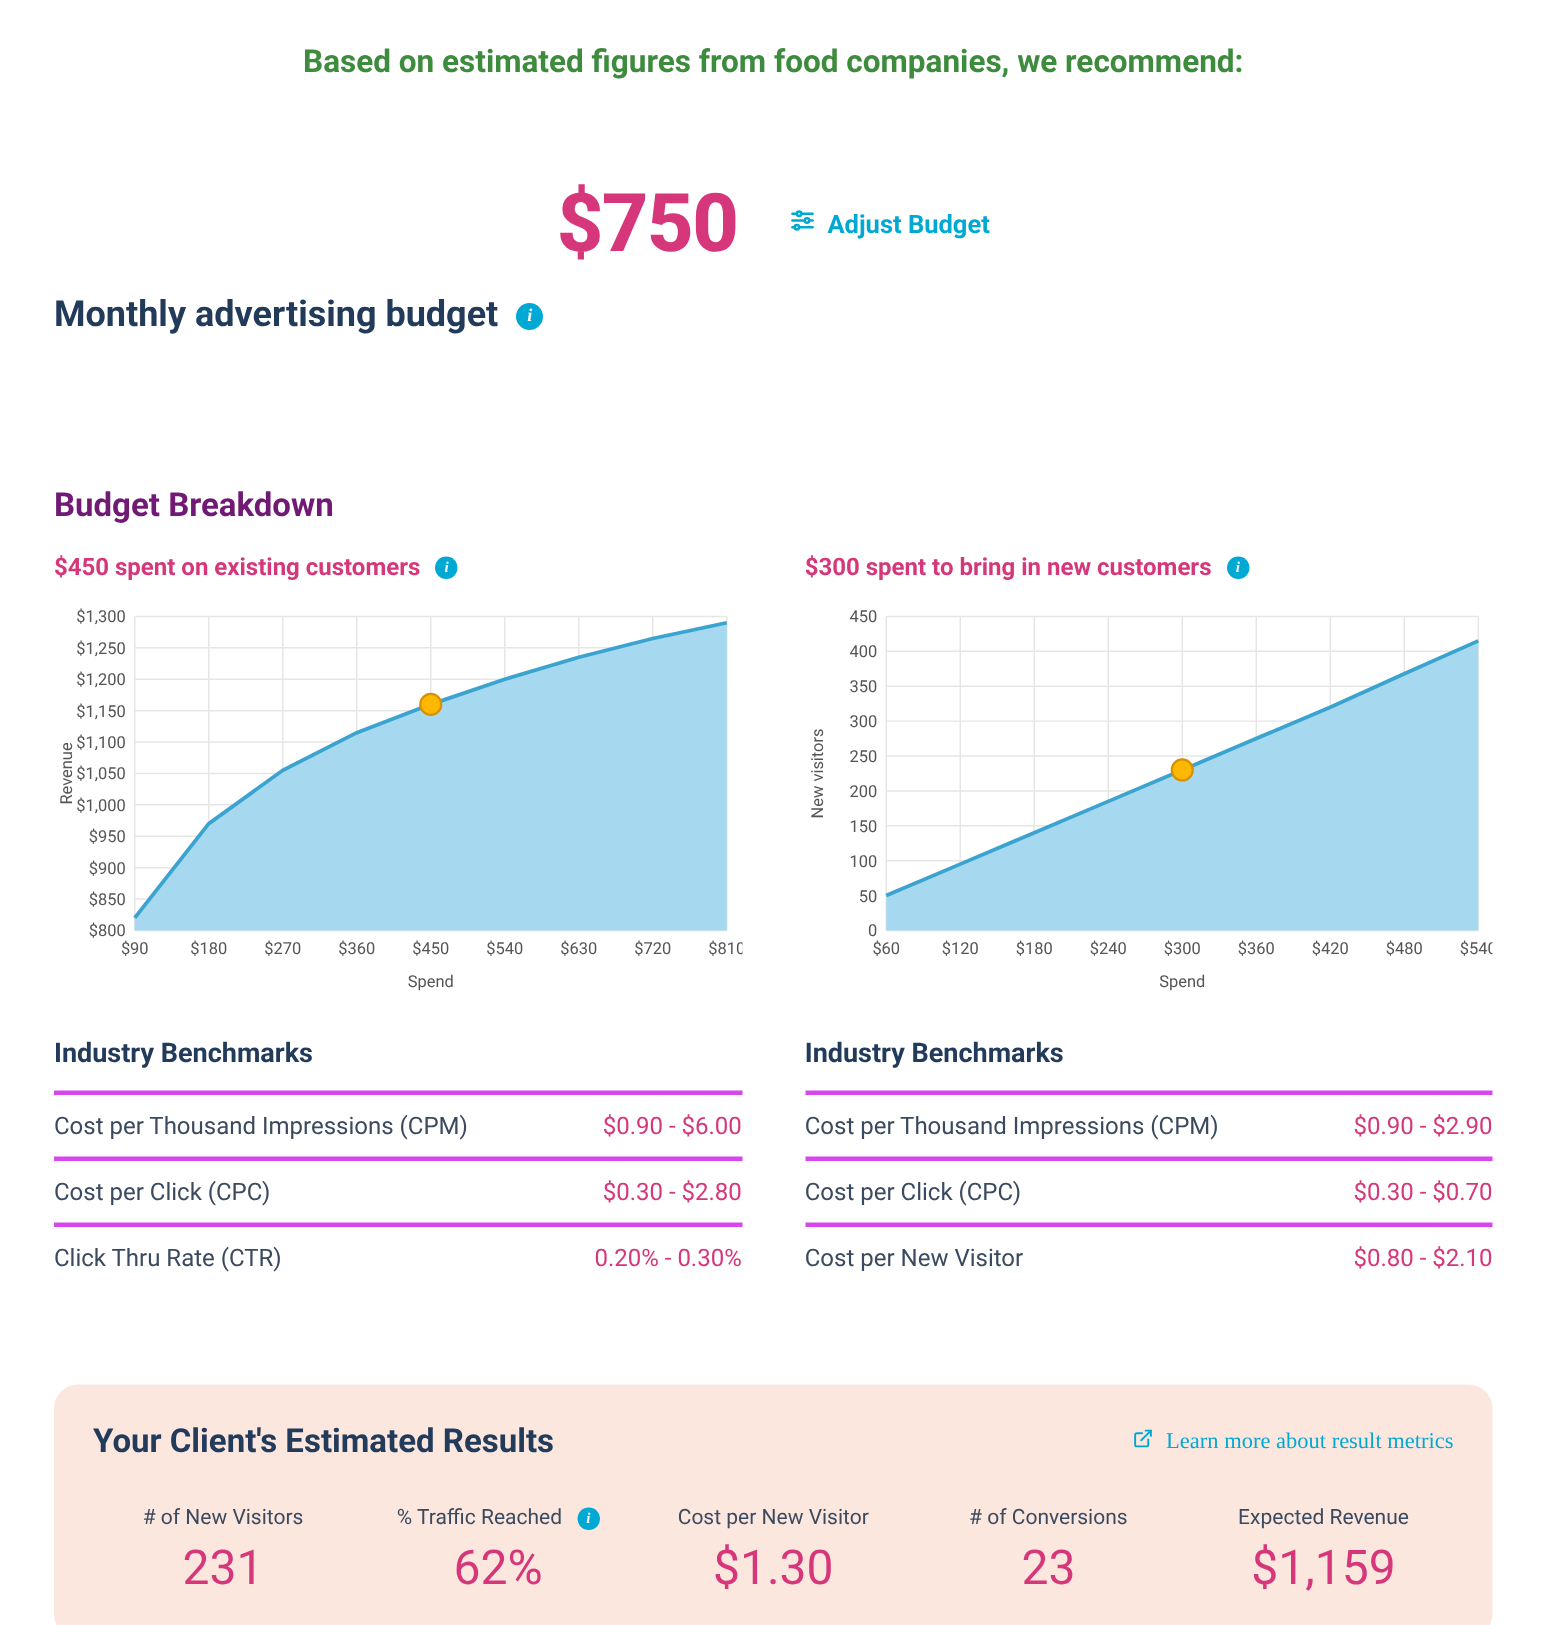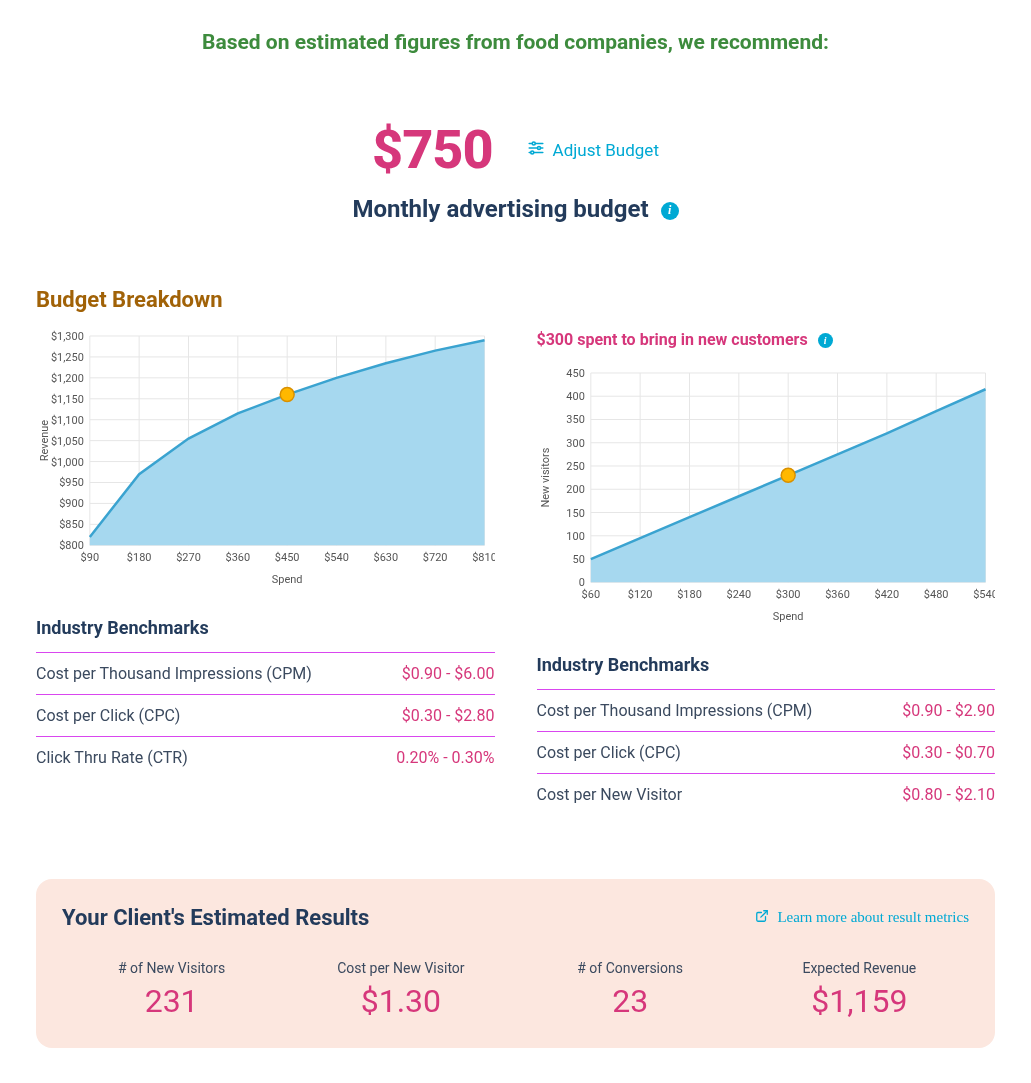--- a/index.html
+++ b/index.html
@@ -28,31 +28,30 @@
     color: #d6377b;
     font-weight: 800;
     font-size: 54px;
     letter-spacing: -1px;
   }
   .adjust-budget {
     display: inline-flex;
     align-items: center;
     gap: 8px;
     color: #00a9d4;
-    font-weight: 400;
+    font-weight: 700;
     font-size: 17px;
     cursor: pointer;
   }
   .adjust-budget svg { width: 18px; height: 18px; }
   .budget-sub {
-    text-align: center;
     color: #233b5b;
     font-weight: 700;
     font-size: 24px;
-    margin-bottom: 64px;
+    margin-bottom: 102px;
   }
   .info-icon {
     display: inline-flex;
     align-items: center;
     justify-content: center;
     width: 18px; height: 18px;
     border-radius: 50%;
     background: #00a9d4;
     color: #fff;
     font-style: italic;
@@ -61,21 +60,21 @@
     font-size: 12px;
     vertical-align: middle;
     margin-left: 6px;
   }
   .info-icon-sm {
     width: 15px; height: 15px; font-size: 10px;
   }
   .section-title {
     font-size: 22px;
     font-weight: 700;
-    color: #a16207;
+    color: #701a75;
     margin-bottom: 18px;
   }
   .cols {
     display: flex;
     gap: 42px;
   }
   .col { flex: 1; min-width: 0; }
   .col-head {
     color: #d6377b;
     font-weight: 700;
@@ -96,21 +95,21 @@
     font-weight: 700;
     color: #233b5b;
     margin-top: 28px;
     margin-bottom: 14px;
   }
   .bench-row {
     display: flex;
     justify-content: space-between;
     align-items: center;
     padding: 11px 0;
-    border-top: 1px solid #d946ef;
+    border-top: 3px solid #d946ef;
     font-size: 16px;
   }
   .bench-label { color: #3b4a5f; }
   .bench-val { color: #d6377b; }
 
   .results-box {
     background: #fce7df;
     border-radius: 16px;
     margin-top: 64px;
     padding: 26px 26px 28px 26px;
@@ -183,20 +182,24 @@
 <div class="budget-sub">
   <span>Monthly advertising budget</span>
   <span class="info-icon">i</span>
 </div>
 
 <div class="section-title">Budget Breakdown</div>
 
 <div class="cols">
 
   <div class="col">
+    <div class="col-head">
+      <span>$450 spent on existing customers</span>
+      <span class="info-icon info-icon-sm">i</span>
+    </div>
     <div class="chart-wrap">
       <svg class="chart-svg" viewBox="0 0 460 260">
           <line x1="54" x2="450" y1="216" y2="216" class="grid-line"></line>
           <text x="48" y="220" text-anchor="end" class="tick-label">$800</text>
           <line x1="54" x2="450" y1="195" y2="195" class="grid-line"></line>
           <text x="48" y="199" text-anchor="end" class="tick-label">$850</text>
           <line x1="54" x2="450" y1="174" y2="174" class="grid-line"></line>
           <text x="48" y="178" text-anchor="end" class="tick-label">$900</text>
           <line x1="54" x2="450" y1="153" y2="153" class="grid-line"></line>
           <text x="48" y="157" text-anchor="end" class="tick-label">$950</text>
@@ -342,20 +345,27 @@
   </div>
   <div class="metrics" id="metrics-row">
       <div class="metric">
         <div class="metric-label">
           <span># of New Visitors</span>
         </div>
         <div class="metric-val">231</div>
       </div>
       <div class="metric">
         <div class="metric-label">
+          <span>% Traffic Reached</span>
+          <span class="info-icon info-icon-sm">i</span>
+        </div>
+        <div class="metric-val">62%</div>
+      </div>
+      <div class="metric">
+        <div class="metric-label">
           <span>Cost per New Visitor</span>
         </div>
         <div class="metric-val">$1.30</div>
       </div>
       <div class="metric">
         <div class="metric-label">
           <span># of Conversions</span>
         </div>
         <div class="metric-val">23</div>
       </div>

